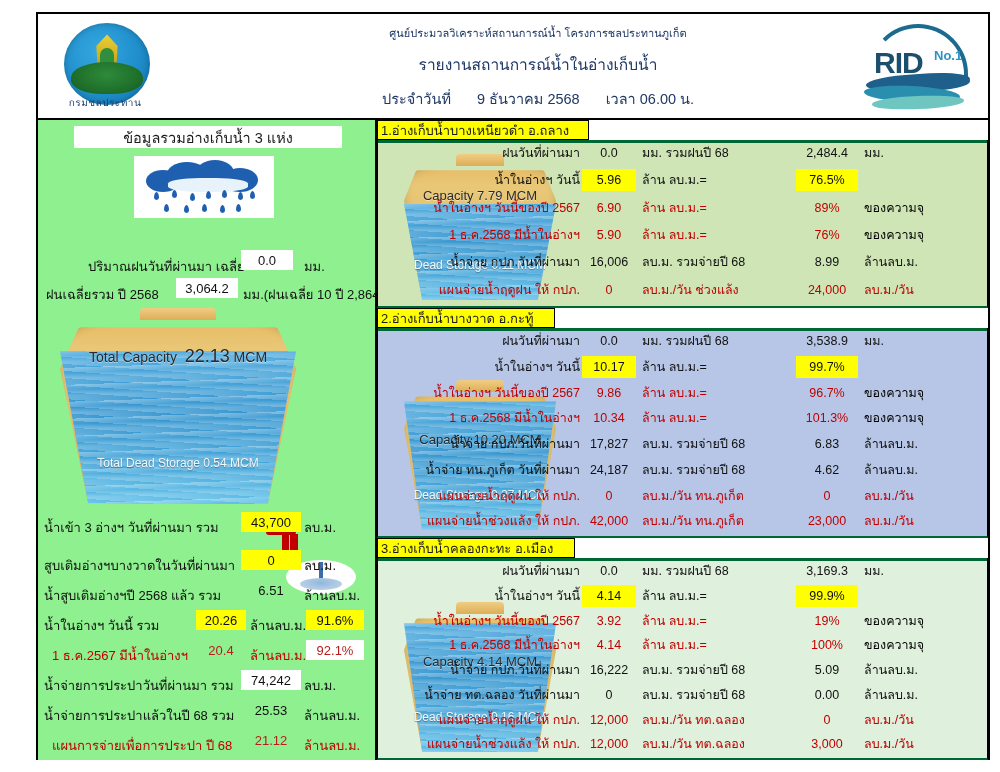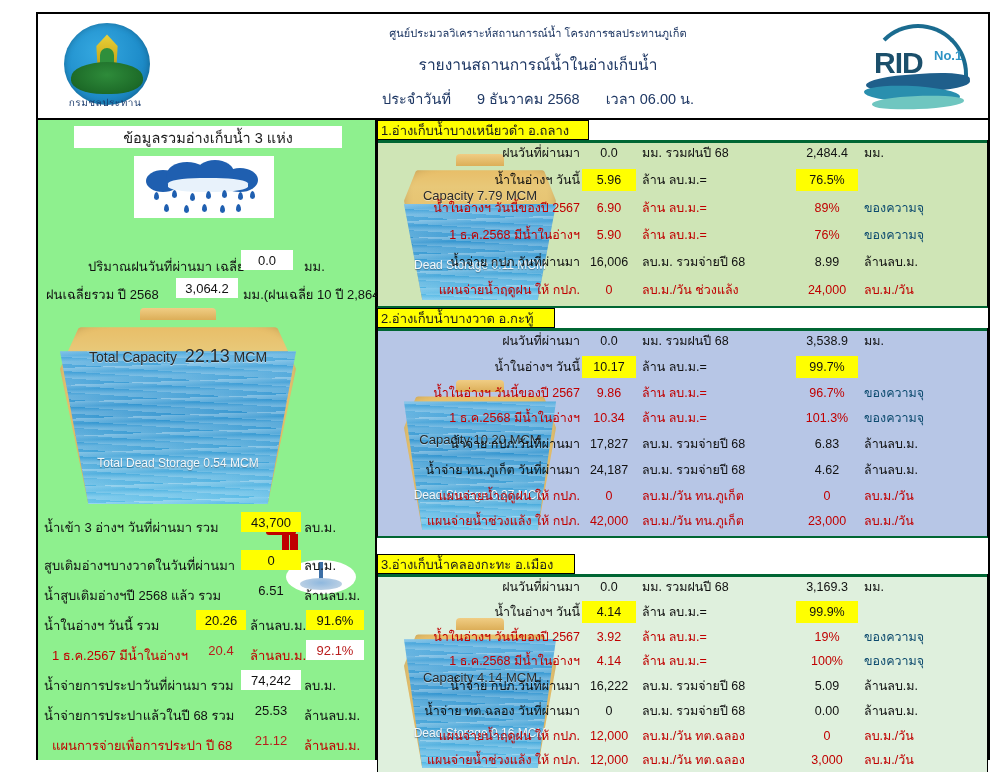--- a/index.html
+++ b/index.html
@@ -224,21 +224,21 @@
   .vdiv{
     position:absolute; top:0; bottom:0; width:1px; background:#000;
   }
 
   .drow{
     position:absolute; height:22px; display:flex; align-items:center;
     font-size:12.5px; white-space:nowrap;
   }
   .dark{ color:#111; }
   .red{ color:#c00000; }
-  .pinkish{ color:#0c4a6e; }
+  .pinkish{ color:#000000; }
 </style>
 </head>
 <body>
 
 <div id="root">
   <div class="frame">
 
     <div class="header">
       <div class="logo-rid-left">
         <div class="seal">
@@ -449,21 +449,21 @@
                 <div class="drow red" style="left: 264px; top: 156.5px; width: 150px; justify-content: flex-start;">ลบ.ม./วัน ทน.ภูเก็ต</div>
                 <div class="drow red" style="left: 418px; top: 156.5px; width: 62px; justify-content: center;">0</div>
                 <div class="drow red" style="left: 486px; top: 156.5px; width: 120px; justify-content: flex-start;">ลบ.ม./วัน</div>
                 <div class="drow red" style="left: 2px; top: 182.25px; width: 200px; justify-content: flex-end;">แผนจ่ายน้ำช่วงแล้ง ให้ กปภ.</div>
                 <div class="drow red" style="left: 204px; top: 182.25px; width: 54px; justify-content: center;">42,000</div>
                 <div class="drow red" style="left: 264px; top: 182.25px; width: 150px; justify-content: flex-start;">ลบ.ม./วัน ทน.ภูเก็ต</div>
                 <div class="drow red" style="left: 418px; top: 182.25px; width: 62px; justify-content: center;">23,000</div>
                 <div class="drow red" style="left: 486px; top: 182.25px; width: 120px; justify-content: flex-start;">ลบ.ม./วัน</div>
               </div>
             </div>
-            <div class="panel p3" style="top: 434px; height: 206px;">
+            <div class="panel p3" style="top: 418px; height: 206px;">
               <div class="panel-title" style="width: 198px;">3.อ่างเก็บน้ำคลองกะทะ อ.เมือง</div>
               <div class="panel-inner" style="height: 202px;">
                 <div class="panel-topline"></div>
                 <div class="vdiv" style="left: 198px; height: 0px;"></div>
                 <div class="tank" style="left: 26px; top: 44px; width: 152px; height: 150px;">
                   <div class="lid"></div>
                   <div class="body"></div>
                   <div class="water" style="height: 85.914%;"></div>
                   <div class="cap-label" style="top: 52px; font-size: 13px;">Capacity 4.14 MCM</div>
                   <div class="dead-label" style="top: 108px;">Dead Storage 0.16 MCM</div>

